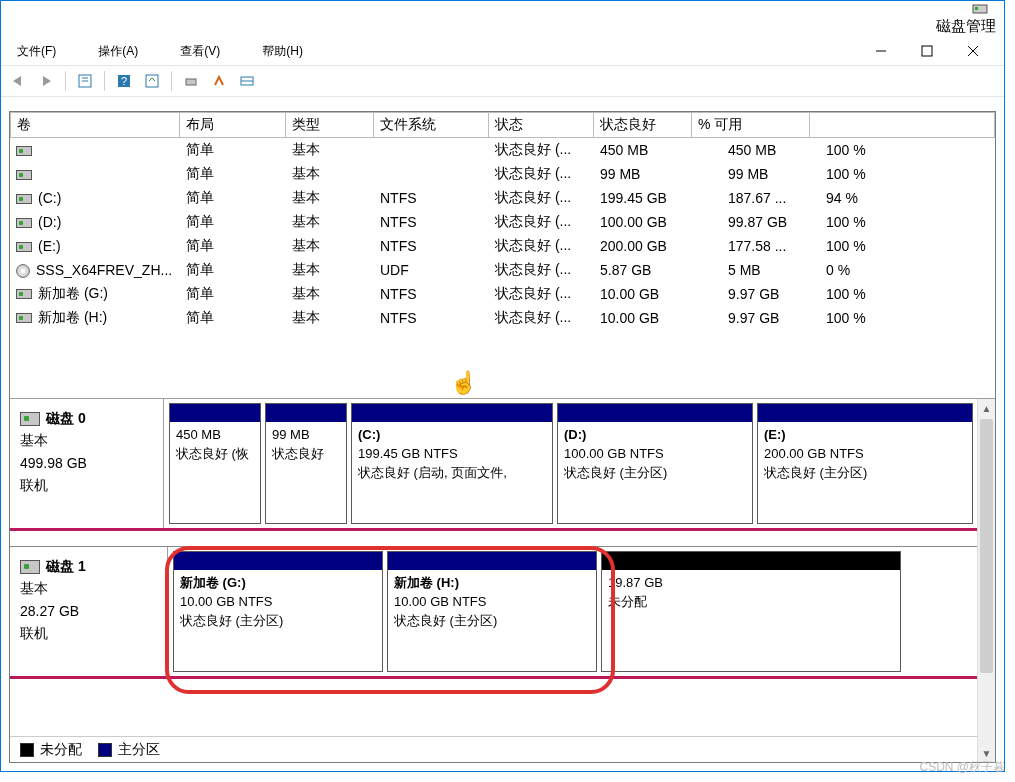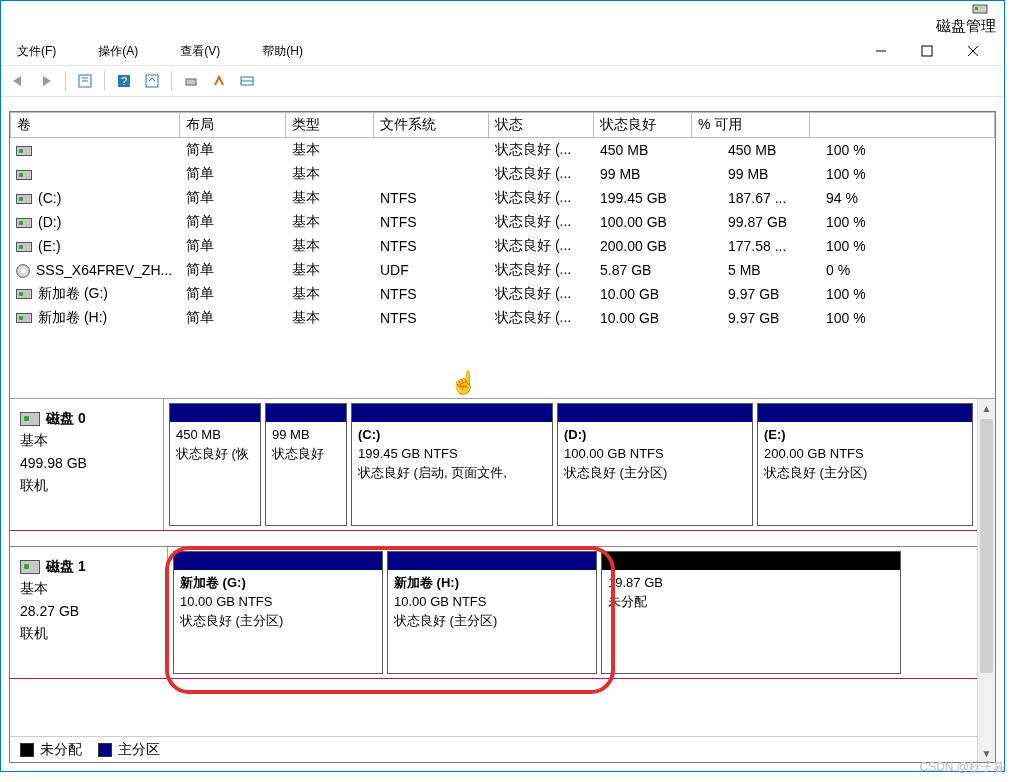--- a/index.html
+++ b/index.html
@@ -68,21 +68,21 @@
   .vol-rows { height: 260px; overflow:hidden; background:#fff; position:relative;}
   .vol-row { display:flex; height:24px; align-items:center; }
   .vol-row .cell { padding:0 6px; font-size:14px; white-space:nowrap; overflow:hidden; text-overflow:ellipsis; }
   .w0{width:170px} .w1{width:106px} .w2{width:88px} .w3{width:115px} .w4{width:105px} .w5{width:128px} .w6{width:98px} .w7{width:118px} .w8{flex:1;}
   .disk-ico { display:inline-block; width:16px; height:10px; background:#c7c7c7; border:1px solid #555; position:relative; margin-right:6px; vertical-align:middle;}
   .disk-ico::after{content:"";position:absolute;left:2px;top:2px;width:4px;height:4px;background:#3aa03a;border-radius:1px;}
   .cd-ico { display:inline-block; width:14px;height:14px;border-radius:50%;border:1px solid #777;background:radial-gradient(circle,#fff 25%,#ddd 26%,#ddd 60%,#bbb 61%);margin-right:6px;vertical-align:middle;}
   .cursor-hand { position:absolute; left:440px; top:232px; font-size:22px; pointer-events:none;}
   
   .disk-pane { flex:1; overflow:hidden; position:relative; background:#fff;}
-  .disk-row { display:flex; border-bottom:1px solid #be185d; }
+  .disk-row { display:flex; border-bottom:3px solid #be185d; }
   .disk-info {
     width:158px; padding:8px 10px; font-size:14px; line-height:1.6;
     border-right:1px solid #a0a0a0; background:#fff;
   }
   .disk-info .dn { font-weight:bold; }
   .disk-info .disk-ico-lg{ display:inline-block;width:20px;height:14px;background:#c7c7c7;border:1px solid #555;margin-right:6px;vertical-align:middle;position:relative;}
   .disk-info .disk-ico-lg::after{content:"";position:absolute;left:3px;top:3px;width:5px;height:5px;background:#3aa03a;border-radius:1px;}
   .disk-parts { flex:1; padding:4px 5px; display:flex; gap:4px; position:relative;}
   .part {
     border:1px solid #5a5a5a; display:flex; flex-direction:column;

